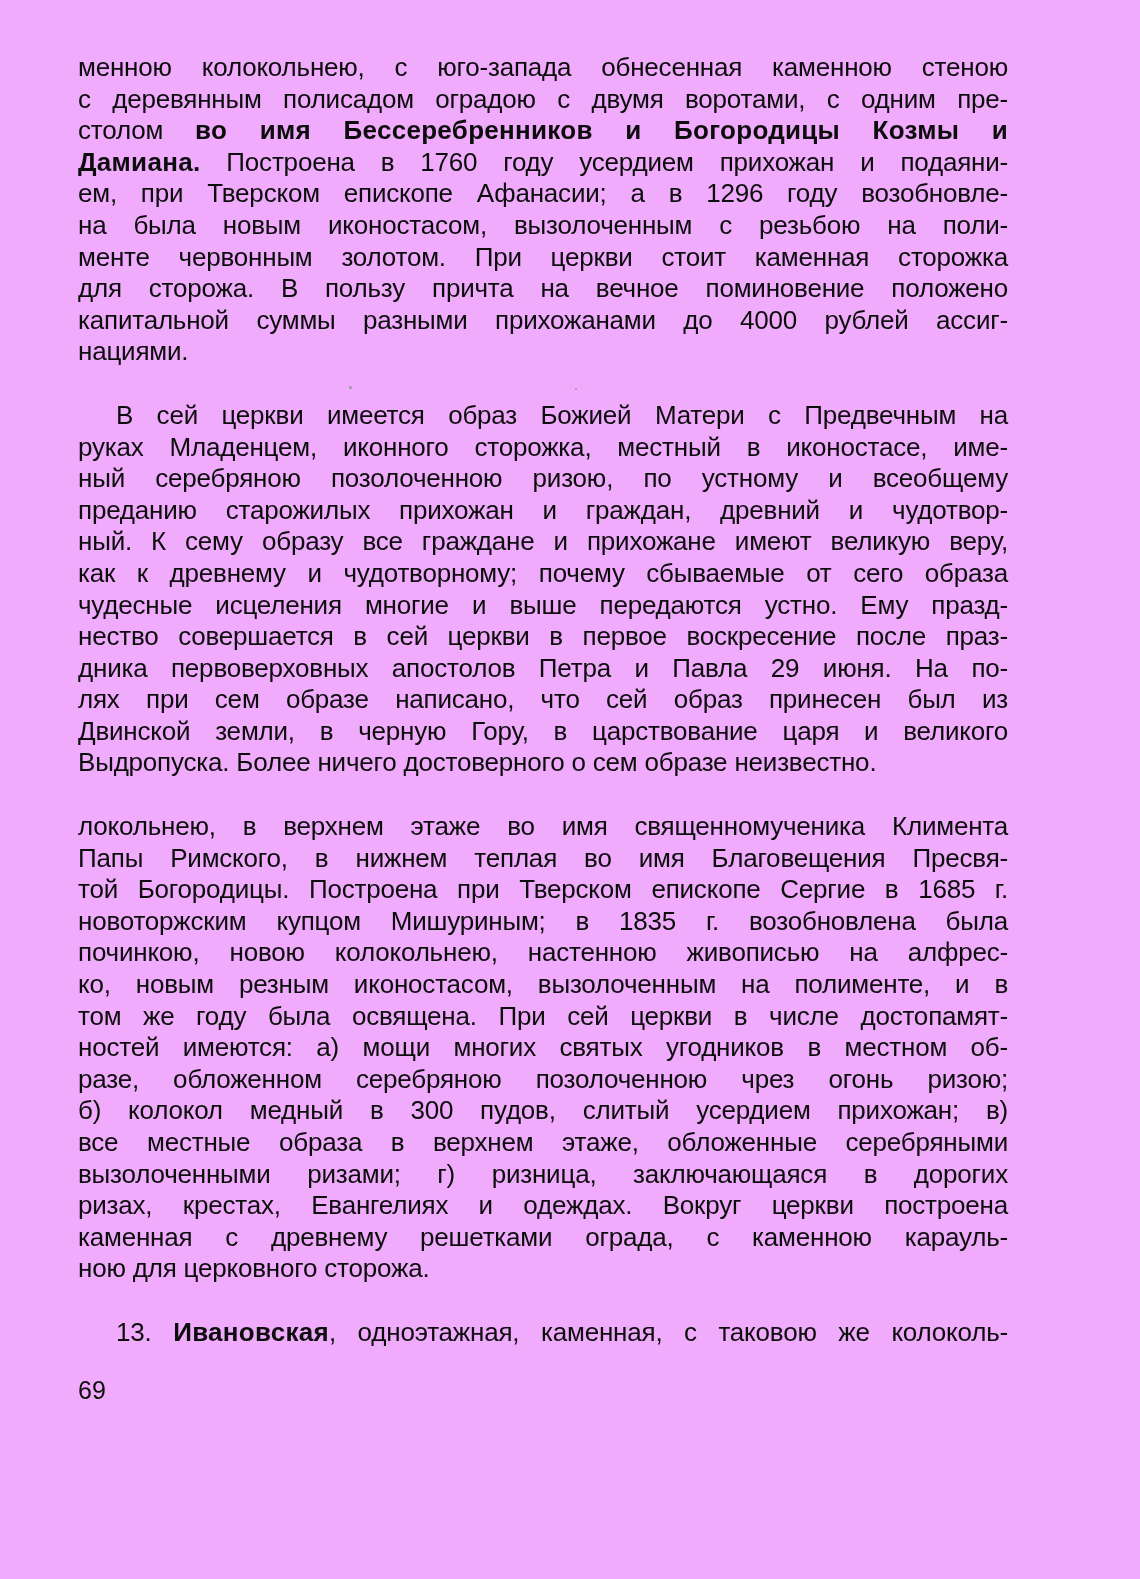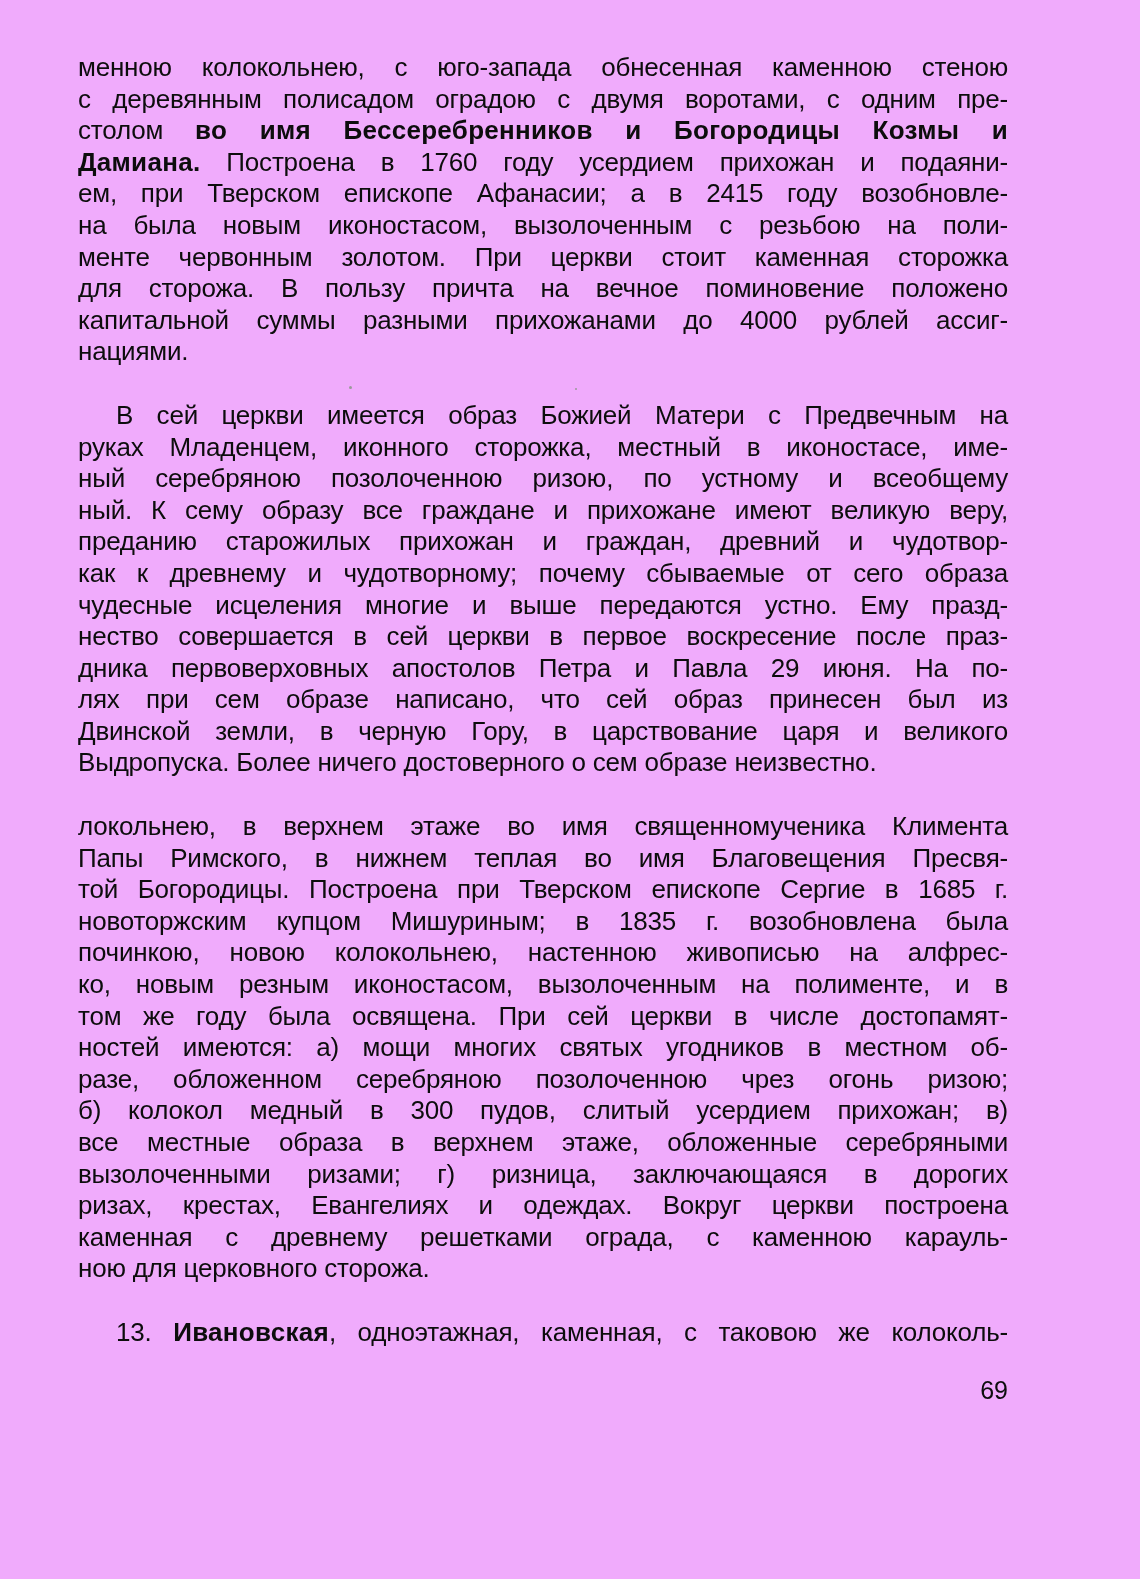--- a/index.html
+++ b/index.html
@@ -38,21 +38,21 @@
   }
   .line.indent {
     text-indent: 38px;
   }
   .line b {
     font-weight: bold;
     letter-spacing: 0.3px;
   }
   .page-number {
     margin-top: 26px;
-    text-align: right;
+    text-align: left;
     font-size: 25px;
     line-height: 30px;
   }
   
   .speck {
     position: absolute;
     background: #9a9a9a;
     border-radius: 50%;
   }
   .speck.s1 { left: 349px; top: 386px; width: 3px; height: 3px; }
@@ -61,33 +61,33 @@
 </head>
 <body>
 
 <div class="sheet">
   <div class="text-block" id="text-block">
       <div class="paragraph">
         <div class="line">менною колокольнею, с юго-запада обнесенная каменною стеною</div>
         <div class="line">с деревянным полисадом оградою с двумя воротами, с одним пре-</div>
         <div class="line">столом <b>во имя Бессеребренников и Богородицы Козмы и</b></div>
         <div class="line"><b>Дамиана.</b> Построена в 1760 году усердием прихожан и подаяни-</div>
-        <div class="line">ем, при Тверском епископе Афанасии; а в 2415 году возобновле-</div>
+        <div class="line">ем, при Тверском епископе Афанасии; а в 1296 году возобновле-</div>
         <div class="line">на была новым иконостасом, вызолоченным с резьбою на поли-</div>
         <div class="line">менте червонным золотом. При церкви стоит каменная сторожка</div>
         <div class="line">для сторожа. В пользу причта на вечное поминовение положено</div>
         <div class="line">капитальной суммы разными прихожанами до 4000 рублей ассиг-</div>
         <div class="line last">нациями.</div>
       </div>
       <div class="paragraph">
         <div class="line indent">В сей церкви имеется образ Божией Матери с Предвечным на</div>
         <div class="line">руках Младенцем, иконного сторожка, местный в иконостасе, име-</div>
         <div class="line">ный серебряною позолоченною ризою, по устному и всеобщему</div>
+        <div class="line">преданию старожилых прихожан и граждан, древний и чудотвор-</div>
         <div class="line">ный. К сему образу все граждане и прихожане имеют великую веру,</div>
-        <div class="line">преданию старожилых прихожан и граждан, древний и чудотвор-</div>
         <div class="line">как к древнему и чудотворному; почему сбываемые от сего образа</div>
         <div class="line">чудесные исцеления многие и выше передаются устно. Ему празд-</div>
         <div class="line">нество совершается в сей церкви в первое воскресение после праз-</div>
         <div class="line">дника первоверховных апостолов Петра и Павла 29 июня. На по-</div>
         <div class="line">лях при сем образе написано, что сей образ принесен был из</div>
         <div class="line">Двинской земли, в черную Гору, в царствование царя и великого</div>
         <div class="line last">Выдропуска. Более ничего достоверного о сем образе неизвестно.</div>
       </div>
       <div class="paragraph">
         <div class="line">локольнею, в верхнем этаже во имя священномученика Климента</div>

